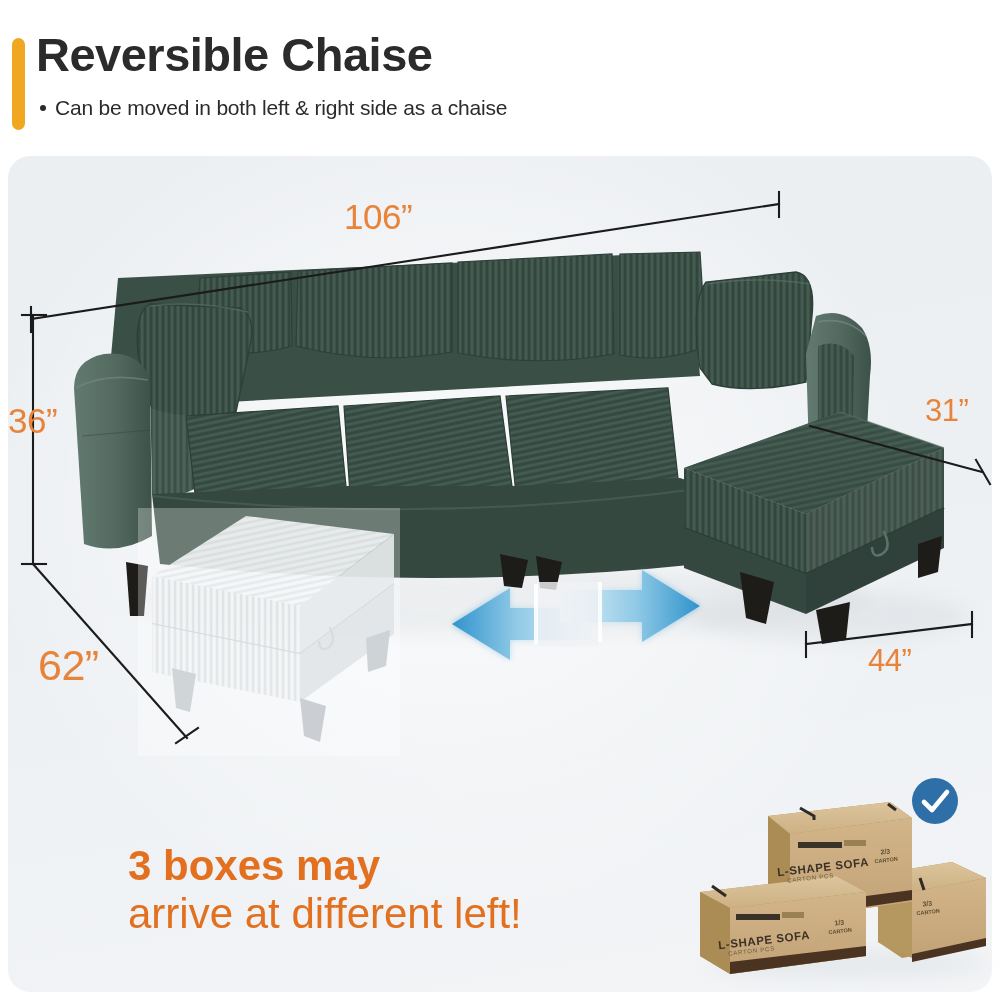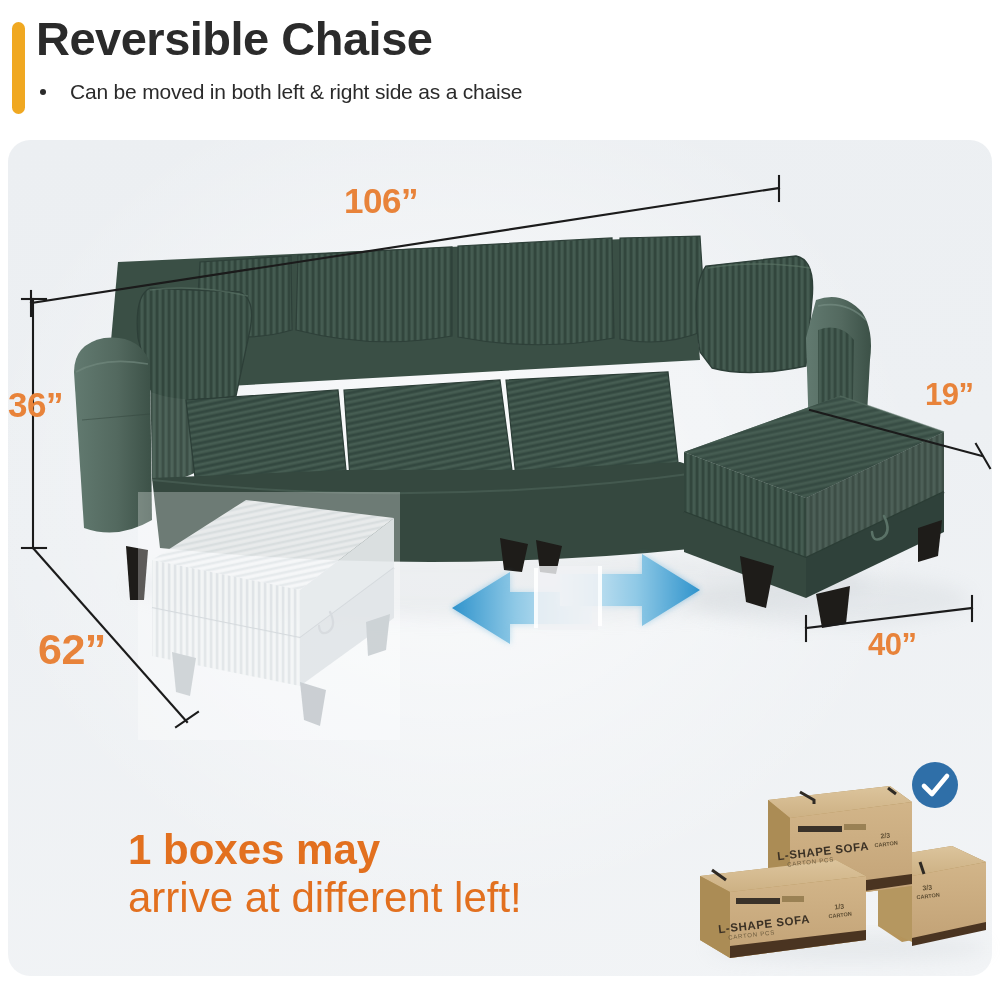--- a/index.html
+++ b/index.html
@@ -4,36 +4,36 @@
 <title>Reversible Chaise Infographic</title>
 <style>
   html,body{margin:0;padding:0;}
   body{
     width:1000px;height:1000px;
     background:#ffffff;
     font-family:"Liberation Sans", sans-serif;
     overflow:hidden;
     position:relative;
   }
-  #root{position:relative;width:1000px;height:936px;}
+  #root{position:relative;width:1000px;height:936px;margin-top:16px;}
 
   
   .header{position:absolute;left:0;top:0;width:1000px;height:140px;}
   .accent-bar{
     position:absolute;left:12px;top:22px;width:13px;height:92px;
     background:#f0a821;border-radius:7px;
   }
   .title{
     position:absolute;left:36px;top:11px;
     font-size:47px;font-weight:bold;color:#2b2b2b;
     letter-spacing:-0.5px;white-space:nowrap;
   }
   .subtitle-row{
     position:absolute;left:40px;top:80px;
-    display:flex;align-items:center;gap:24px;white-space:nowrap;
+    display:flex;align-items:center;gap:9px;white-space:nowrap;
   }
   .bullet-dot{width:6px;height:6px;border-radius:50%;background:#2b2b2b;flex:0 0 auto;}
   .subtitle{font-size:21px;color:#2b2b2b;letter-spacing:-0.2px;}
 
   
   .panel{
     position:absolute;left:8px;top:140px;width:984px;height:836px;
     background:linear-gradient(170deg,#eceff2 0%,#edf0f3 45%,#f2f4f6 100%);
     border-radius:22px;overflow:hidden;
   }
@@ -41,21 +41,21 @@
     position:absolute;left:0;top:0;width:100%;height:100%;
     background:radial-gradient(ellipse at 45% 42%, rgba(255,255,255,.75) 0%, rgba(255,255,255,0) 62%);
     pointer-events:none;
   }
 
   
   .art{position:absolute;left:0;top:0;width:1000px;height:1000px;}
 
   
   .dim-label{
-    position:absolute;color:#e8833a;font-weight:bold;
+    position:absolute;color:#e8833a;font-weight:normal;
     letter-spacing:-0.5px;white-space:nowrap;
   }
   #dim-106{left:344px;top:181px;font-size:35px;}
   #dim-36 {left:8px;  top:385px;font-size:35px;}
   #dim-62 {left:38px; top:625px;font-size:43px;}
   #dim-31 {left:925px;top:377px;font-size:31px;}
   #dim-24 {left:868px;top:627px;font-size:31px;}
 
   
   .boxes-text{position:absolute;left:128px;top:826px;line-height:1.14;white-space:nowrap;}
@@ -354,21 +354,21 @@
   </div>
 
   <div style="position:absolute;left:916px;top:884px;font-size:7px;font-weight:bold;color:#5e4e33;text-align:center;line-height:1.15;transform:rotate(-6.5deg);">
      <span>3/3</span><br>
      <span style="font-size:5.5px;">CARTON</span>
   </div>
 
   <div class="dim-label" id="dim-106">106”</div>
   <div class="dim-label" id="dim-36">36”</div>
   <div class="dim-label" id="dim-62">62”</div>
-  <div class="dim-label" id="dim-31">19”</div>
-  <div class="dim-label" id="dim-24">40”</div>
+  <div class="dim-label" id="dim-31">31”</div>
+  <div class="dim-label" id="dim-24">44”</div>
 
   <div class="boxes-text">
-    <div class="boxes-line1"><b>1 boxes</b><span class="light"> may</span></div>
+    <div class="boxes-line1"><b>3 boxes</b><span class="light"> may</span></div>
     <div class="boxes-line2">arrive at different left!</div>
   </div>
 
 </div>
 
 </body></html>

